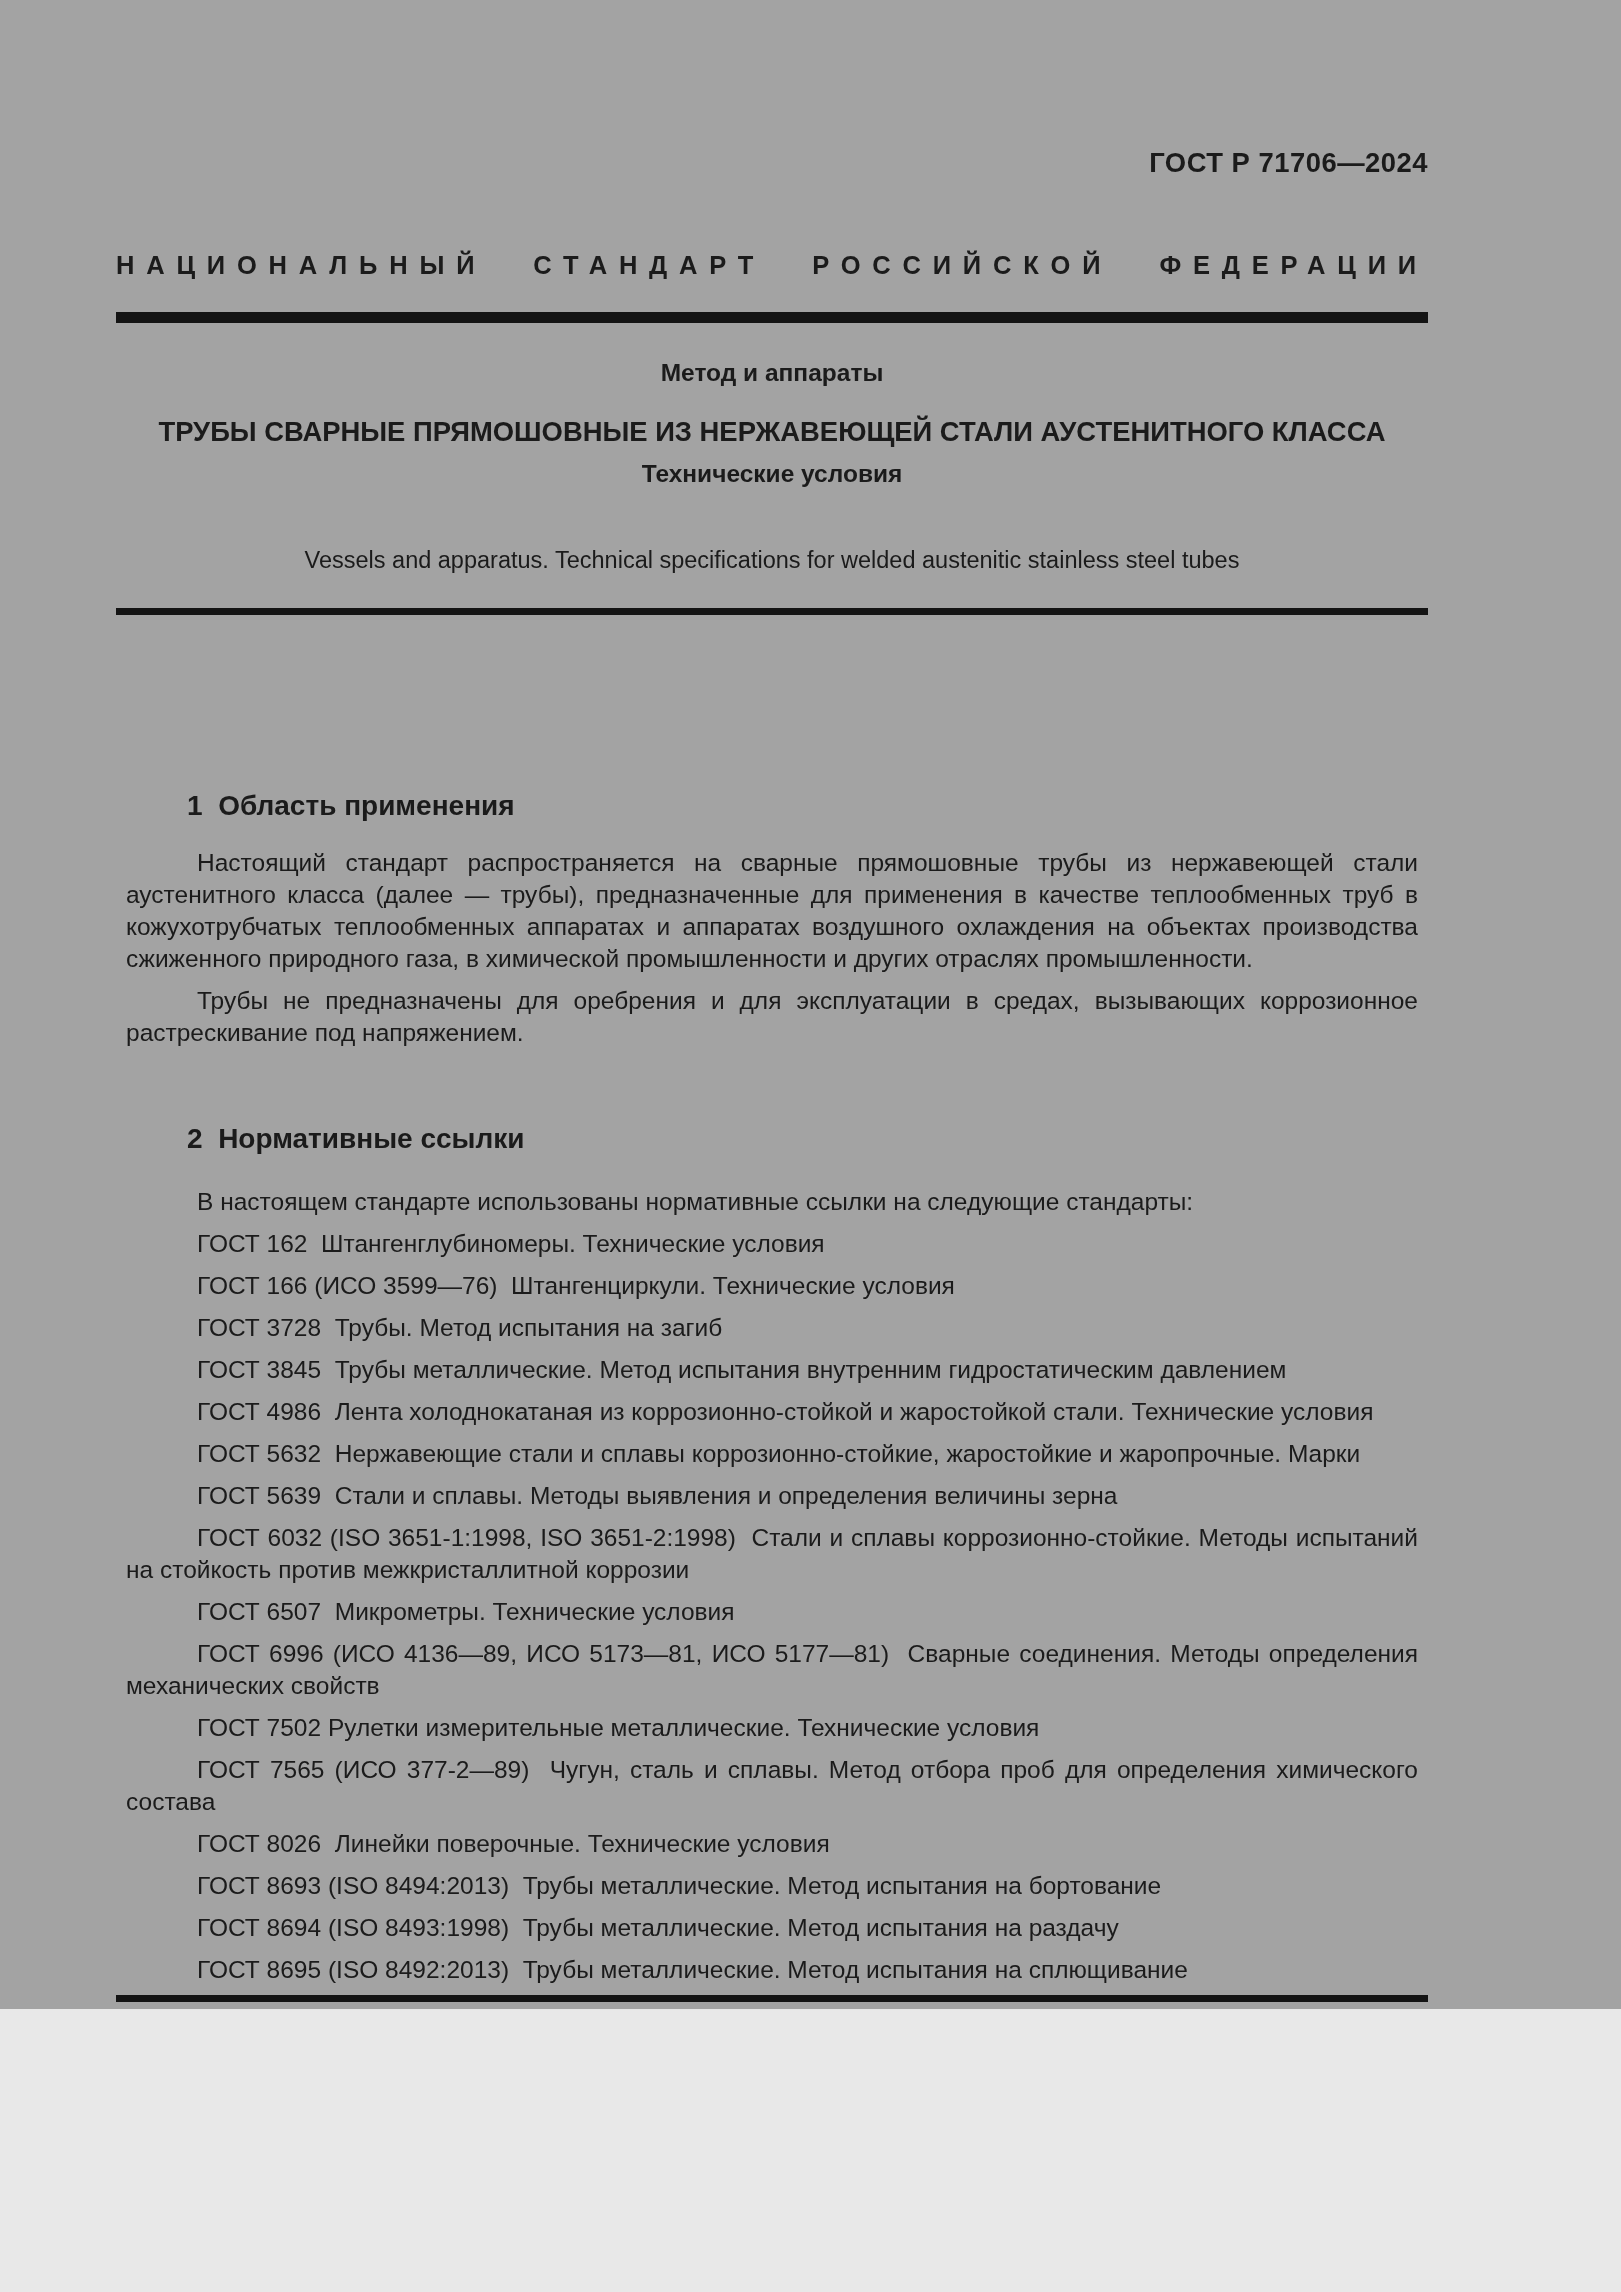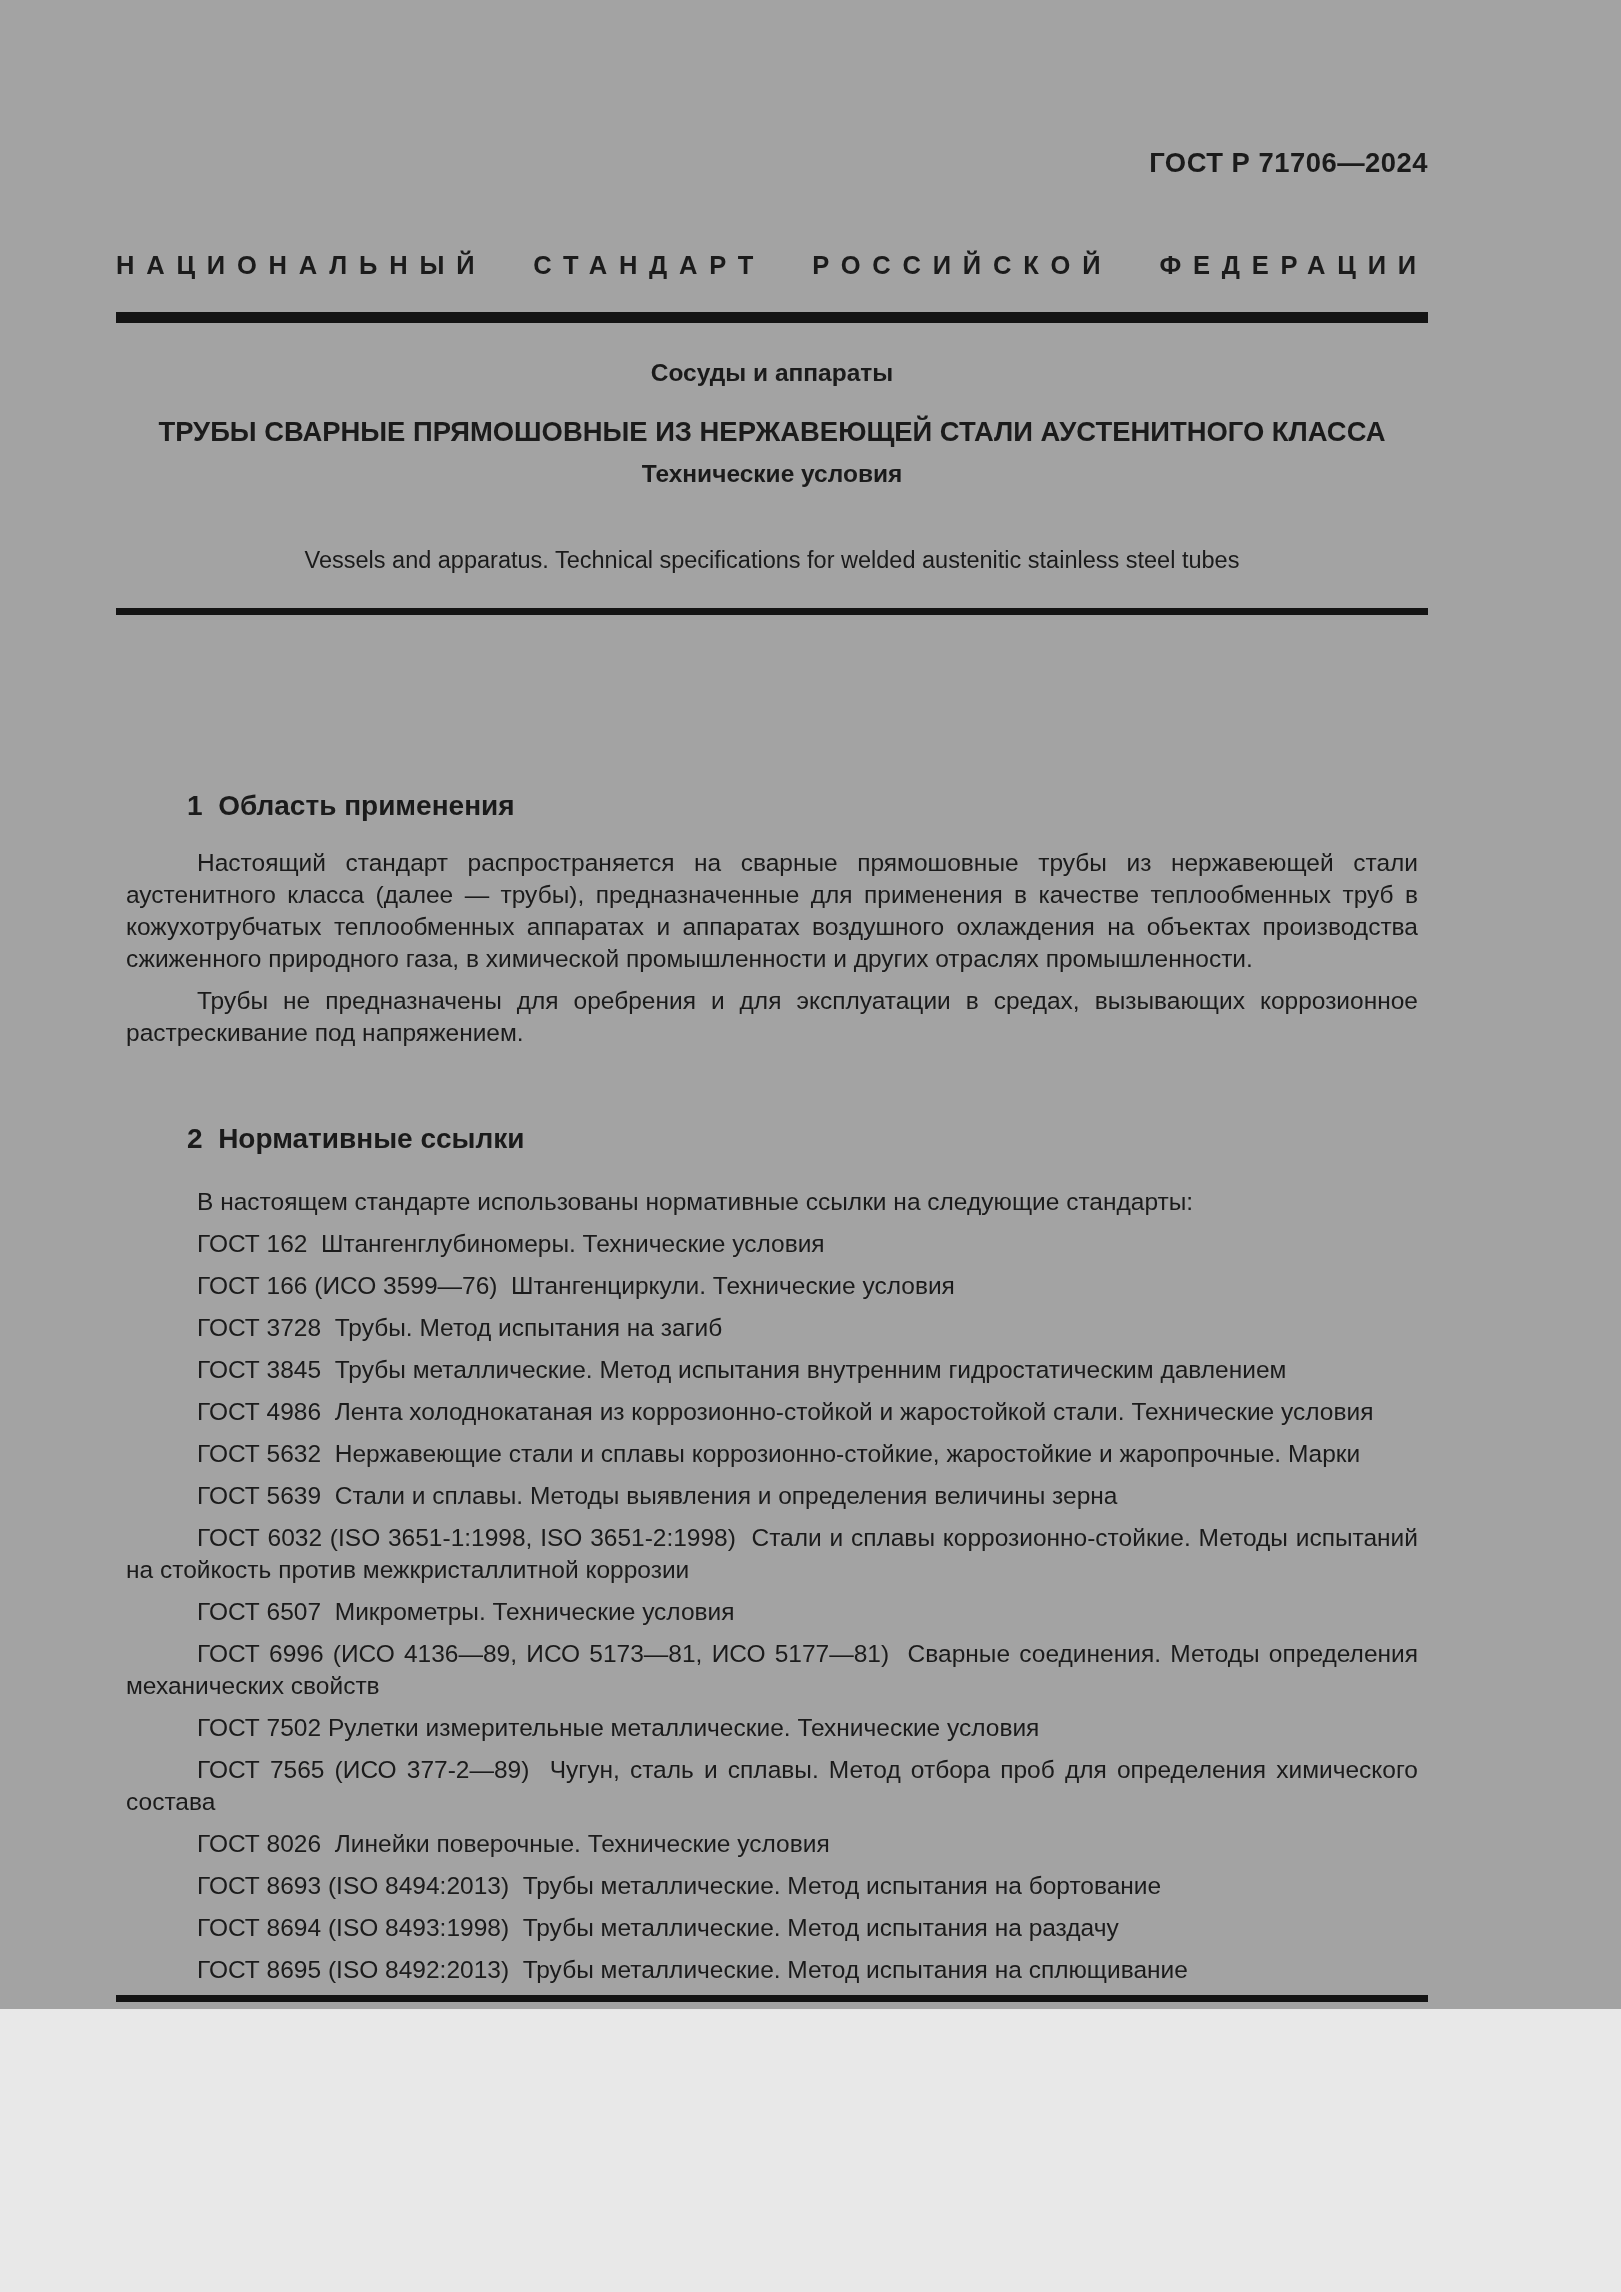--- a/index.html
+++ b/index.html
@@ -79,21 +79,21 @@
 <body>
 
 <div class="page">
 
   <div class="abs doc-number">ГОСТ Р 71706—2024</div>
 
   <div class="abs banner">НАЦИОНАЛЬНЫЙ СТАНДАРТ РОССИЙСКОЙ ФЕДЕРАЦИИ</div>
 
   <div class="abs rule rule-1"></div>
 
-  <div class="abs subject">Сосуды и аппараты</div>
+  <div class="abs subject">Метод и аппараты</div>
   <div class="abs main-title">ТРУБЫ СВАРНЫЕ ПРЯМОШОВНЫЕ ИЗ НЕРЖАВЕЮЩЕЙ СТАЛИ АУСТЕНИТНОГО КЛАССА</div>
   <div class="abs subtitle">Технические условия</div>
   <div class="abs title-en">Vessels and apparatus. Technical specifications for welded austenitic stainless steel tubes</div>
 
   <div class="abs rule rule-2"></div>
 
 
   <div class="abs sec-heading sec1-heading">1&nbsp; Область применения</div>
 
   <div class="abs body-text sec1-body">

